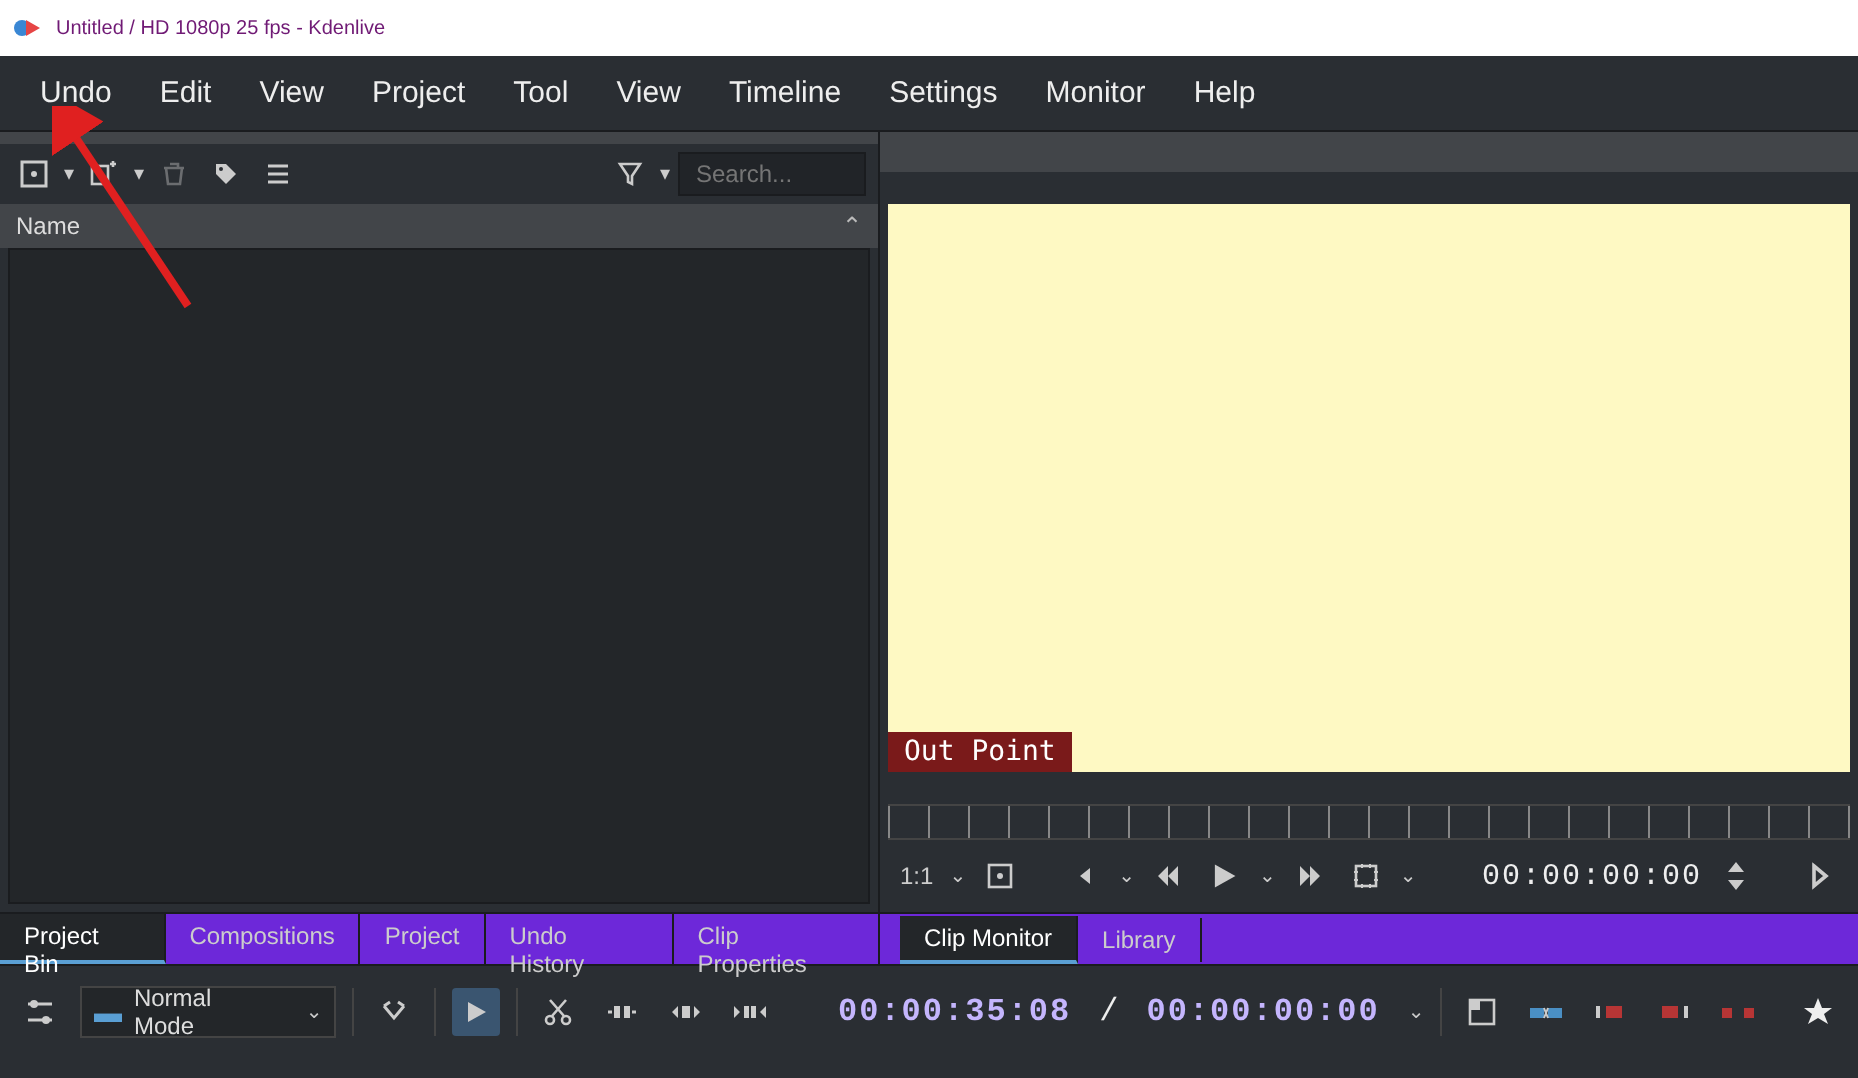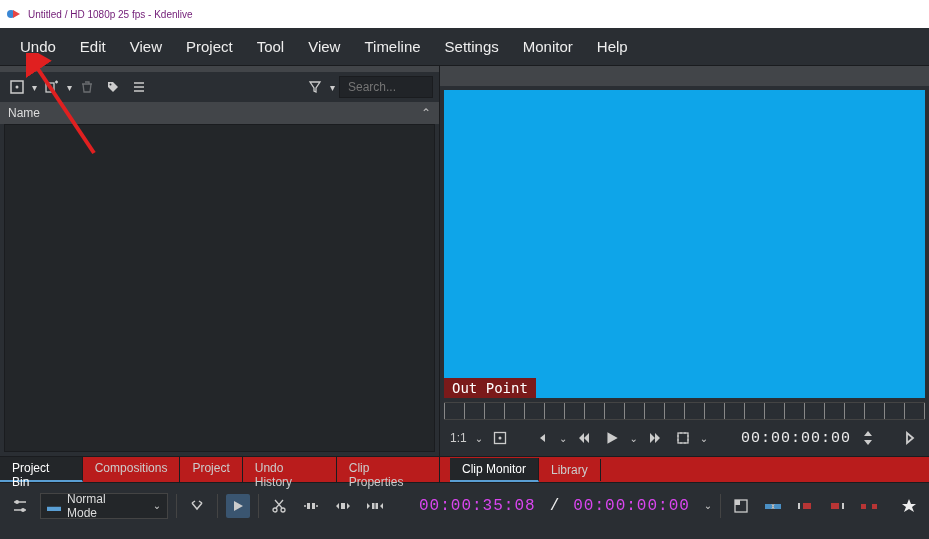--- a/index.html
+++ b/index.html
@@ -15,41 +15,41 @@
 .toolbar { height: 30px; background: #2a2e33; display: flex; align-items: center; padding: 0 6px; gap: 4px; }
 .tool-btn { width: 22px; height: 22px; display: flex; align-items: center; justify-content: center; color: #ccc; cursor: pointer; border-radius: 2px; }
 .tool-btn.disabled { opacity: 0.4; cursor: default; }
 .spacer { flex: 1; }
 .search-box { background: #212428; border: 1px solid #1a1c1f; color: #999; font-size: 12px; padding: 3px 8px; width: 94px; height: 22px; }
 .name-header { height: 22px; background: #424549; display: flex; align-items: center; padding: 0 8px; font-size: 12px; color: #ddd; justify-content: space-between; }
 .name-chevron { color: #bbb; }
 .bin-body { flex: 1; background: #232629; border: 1px solid #1a1c1f; margin: 0 4px 4px 4px; }
 .right-pane { flex: 1; display: flex; flex-direction: column; }
 .right-header { height: 20px; background: #424549; }
-.monitor { flex: 1; background: #0ea5e9; position: relative; margin: 4px 4px; }
+.monitor { flex: 1; background: #fef9c3; position: relative; margin: 16px 4px; }
 .out-point { position: absolute; bottom: 0; left: 0; background: #7a1a1a; color: #fff; font-family: monospace; font-size: 14px; padding: 2px 8px; }
 .ruler { height: 18px; background: #2a2e33; border-top: 1px solid #444; border-bottom: 1px solid #444; margin: 0 4px; background-image: repeating-linear-gradient(to right, #888 0, #888 1px, transparent 1px, transparent 20px); }
 .monitor-controls { height: 36px; display: flex; align-items: center; padding: 0 8px; gap: 6px; }
 .mc-btn { width: 22px; height: 22px; display: flex; align-items: center; justify-content: center; color: #ccc; cursor: pointer; }
 .mc-text { font-size: 12px; color: #ccc; padding: 0 2px; }
 .timecode-mon { font-family: "Courier New", monospace; font-size: 15px; color: #eee; letter-spacing: 1px; margin-left: auto; }
-.tabs-row { height: 26px; background: #b91c1c; display: flex; }
+.tabs-row { height: 26px; background: #6d28d9; display: flex; }
 .tabs-left { width: 440px; display: flex; border-top: 1px solid #1a1c1f; }
 .tabs-right { flex: 1; display: flex; border-top: 1px solid #1a1c1f; padding-left: 10px; align-items: center; }
 .tab { padding: 4px 12px; font-size: 12px; color: #ccc; cursor: pointer; border-right: 1px solid #1a1c1f; }
 .tab.active { color: #fff; border-bottom: 2px solid #5a9fd4; background: #232629; }
 .bottom-bar { height: 46px; background: #2a2e33; display: flex; align-items: center; padding: 0 8px; gap: 8px; border-top: 1px solid #1a1c1f; }
 .mode-select { display: flex; align-items: center; background: #232629; border: 1px solid #444; padding: 2px 6px; gap: 6px; height: 26px; }
 .mode-icon { color: #5a9fd4; font-size: 14px; }
 .mode-label { font-size: 12px; color: #ddd; }
 .mode-chev { color: #ccc; font-size: 10px; margin-left: 8px; }
 .vsep { width: 1px; height: 24px; background: #444; }
 .bb-btn { width: 24px; height: 24px; display: flex; align-items: center; justify-content: center; color: #ccc; cursor: pointer; }
 .bb-btn.active { background: #3a5570; border-radius: 2px; }
-.timecode-bb { font-family: "Courier New", monospace; font-size: 16px; color: #d946ef; letter-spacing: 1px; }
+.timecode-bb { font-family: "Courier New", monospace; font-size: 16px; color: #c4b5fd; letter-spacing: 1px; font-weight: bold; }
 .timecode-sep { font-family: "Courier New", monospace; font-size: 16px; color: #eee; margin: 0 6px; }
 .arrow-annotation { position: absolute; top: 53px; left: 26px; pointer-events: none; z-index: 100; }
 svg { display: block; }
 .chev-down { font-size: 10px; color: #ccc; }
 </style>
 </head>
 <body>
 
 <div class="titlebar">
   <span class="app-icon">

